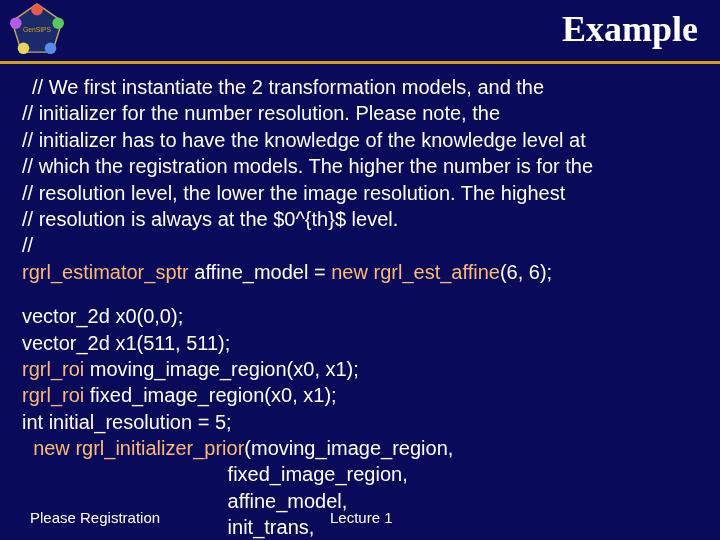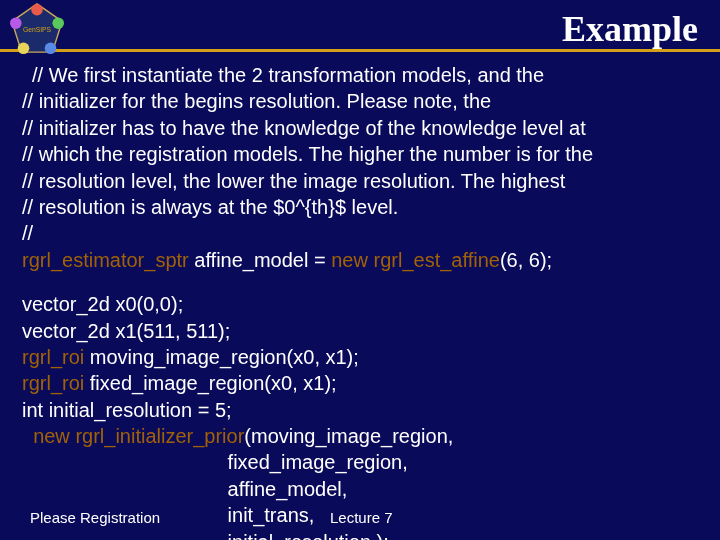--- a/index.html
+++ b/index.html
@@ -3,21 +3,21 @@
 <meta charset="utf-8">
 <style>
   * { margin: 0; padding: 0; box-sizing: border-box; }
   html, body { width: 720px; height: 540px; overflow: hidden; }
   body {
     background: #0a0a5a;
     font-family: Arial, Helvetica, sans-serif;
     position: relative;
   }
   .header {
-    height: 52px;
+    height: 64px;
     position: relative;
     border-bottom: 3px solid #d4a017;
   }
   .logo {
     position: absolute;
     left: 8px;
     top: 2px;
     width: 58px;
     height: 54px;
   }
@@ -32,21 +32,21 @@
   }
   .content {
     padding: 10px 22px 0 22px;
     color: #ffffff;
     font-size: 20px;
     line-height: 1.32;
     font-family: Arial, Helvetica, sans-serif;
   }
   .code-line { white-space: pre; }
   .indent1 { padding-left: 10px; }
-  .kw { color: #a16207; }
+  .kw { color: #fdba74; }
   .gap { height: 18px; }
   .footer {
     position: absolute;
     bottom: 14px;
     left: 0;
     width: 100%;
     color: #ffffff;
     font-size: 15px;
     font-family: Arial, Helvetica, sans-serif;
   }
@@ -64,21 +64,21 @@
     <circle cx="44" cy="48" r="6" fill="#5a8ae8"></circle>
     <circle cx="16" cy="48" r="6" fill="#e8d45a"></circle>
     <circle cx="8" cy="22" r="6" fill="#b85ae8"></circle>
     <text x="30" y="31" text-anchor="middle" font-size="7" fill="#d4a017" font-family="Arial">GenSIPS</text>
   </svg>
   <div class="title">Example</div>
 </div>
 
 <div class="content">
   <div class="code-line indent1">// We first instantiate the 2 transformation models, and the</div>
-  <div class="code-line">// initializer for the begins resolution. Please note, the</div>
+  <div class="code-line">// initializer for the number resolution. Please note, the</div>
   <div class="code-line">// initializer has to have the knowledge of the knowledge level at</div>
   <div class="code-line">// which the registration models. The higher the number is for the</div>
   <div class="code-line">// resolution level, the lower the image resolution. The highest</div>
   <div class="code-line">// resolution is always at the $0^{th}$ level.</div>
   <div class="code-line">//</div>
   <div class="code-line"><span class="kw">rgrl_estimator_sptr</span><span> affine_model = </span><span class="kw">new</span><span> </span><span class="kw">rgrl_est_affine</span><span>(6, 6);</span></div>
 
   <div class="gap"></div>
 
   <div class="code-line">vector_2d x0(0,0);</div>
@@ -88,14 +88,14 @@
   <div class="code-line">int initial_resolution = 5;</div>
   <div class="code-line"><span>  </span><span class="kw">new</span><span> </span><span class="kw">rgrl_initializer_prior</span><span>(moving_image_region,</span></div>
   <div class="code-line">                                     fixed_image_region,</div>
   <div class="code-line">                                     affine_model,</div>
   <div class="code-line">                                     init_trans,</div>
   <div class="code-line">                                     initial_resolution );</div>
 </div>
 
 <div class="footer">
   <div class="footer-left">Please Registration</div>
-  <div class="footer-center">Lecture 7</div>
+  <div class="footer-center">Lecture 1</div>
 </div>
 
 </body></html>

